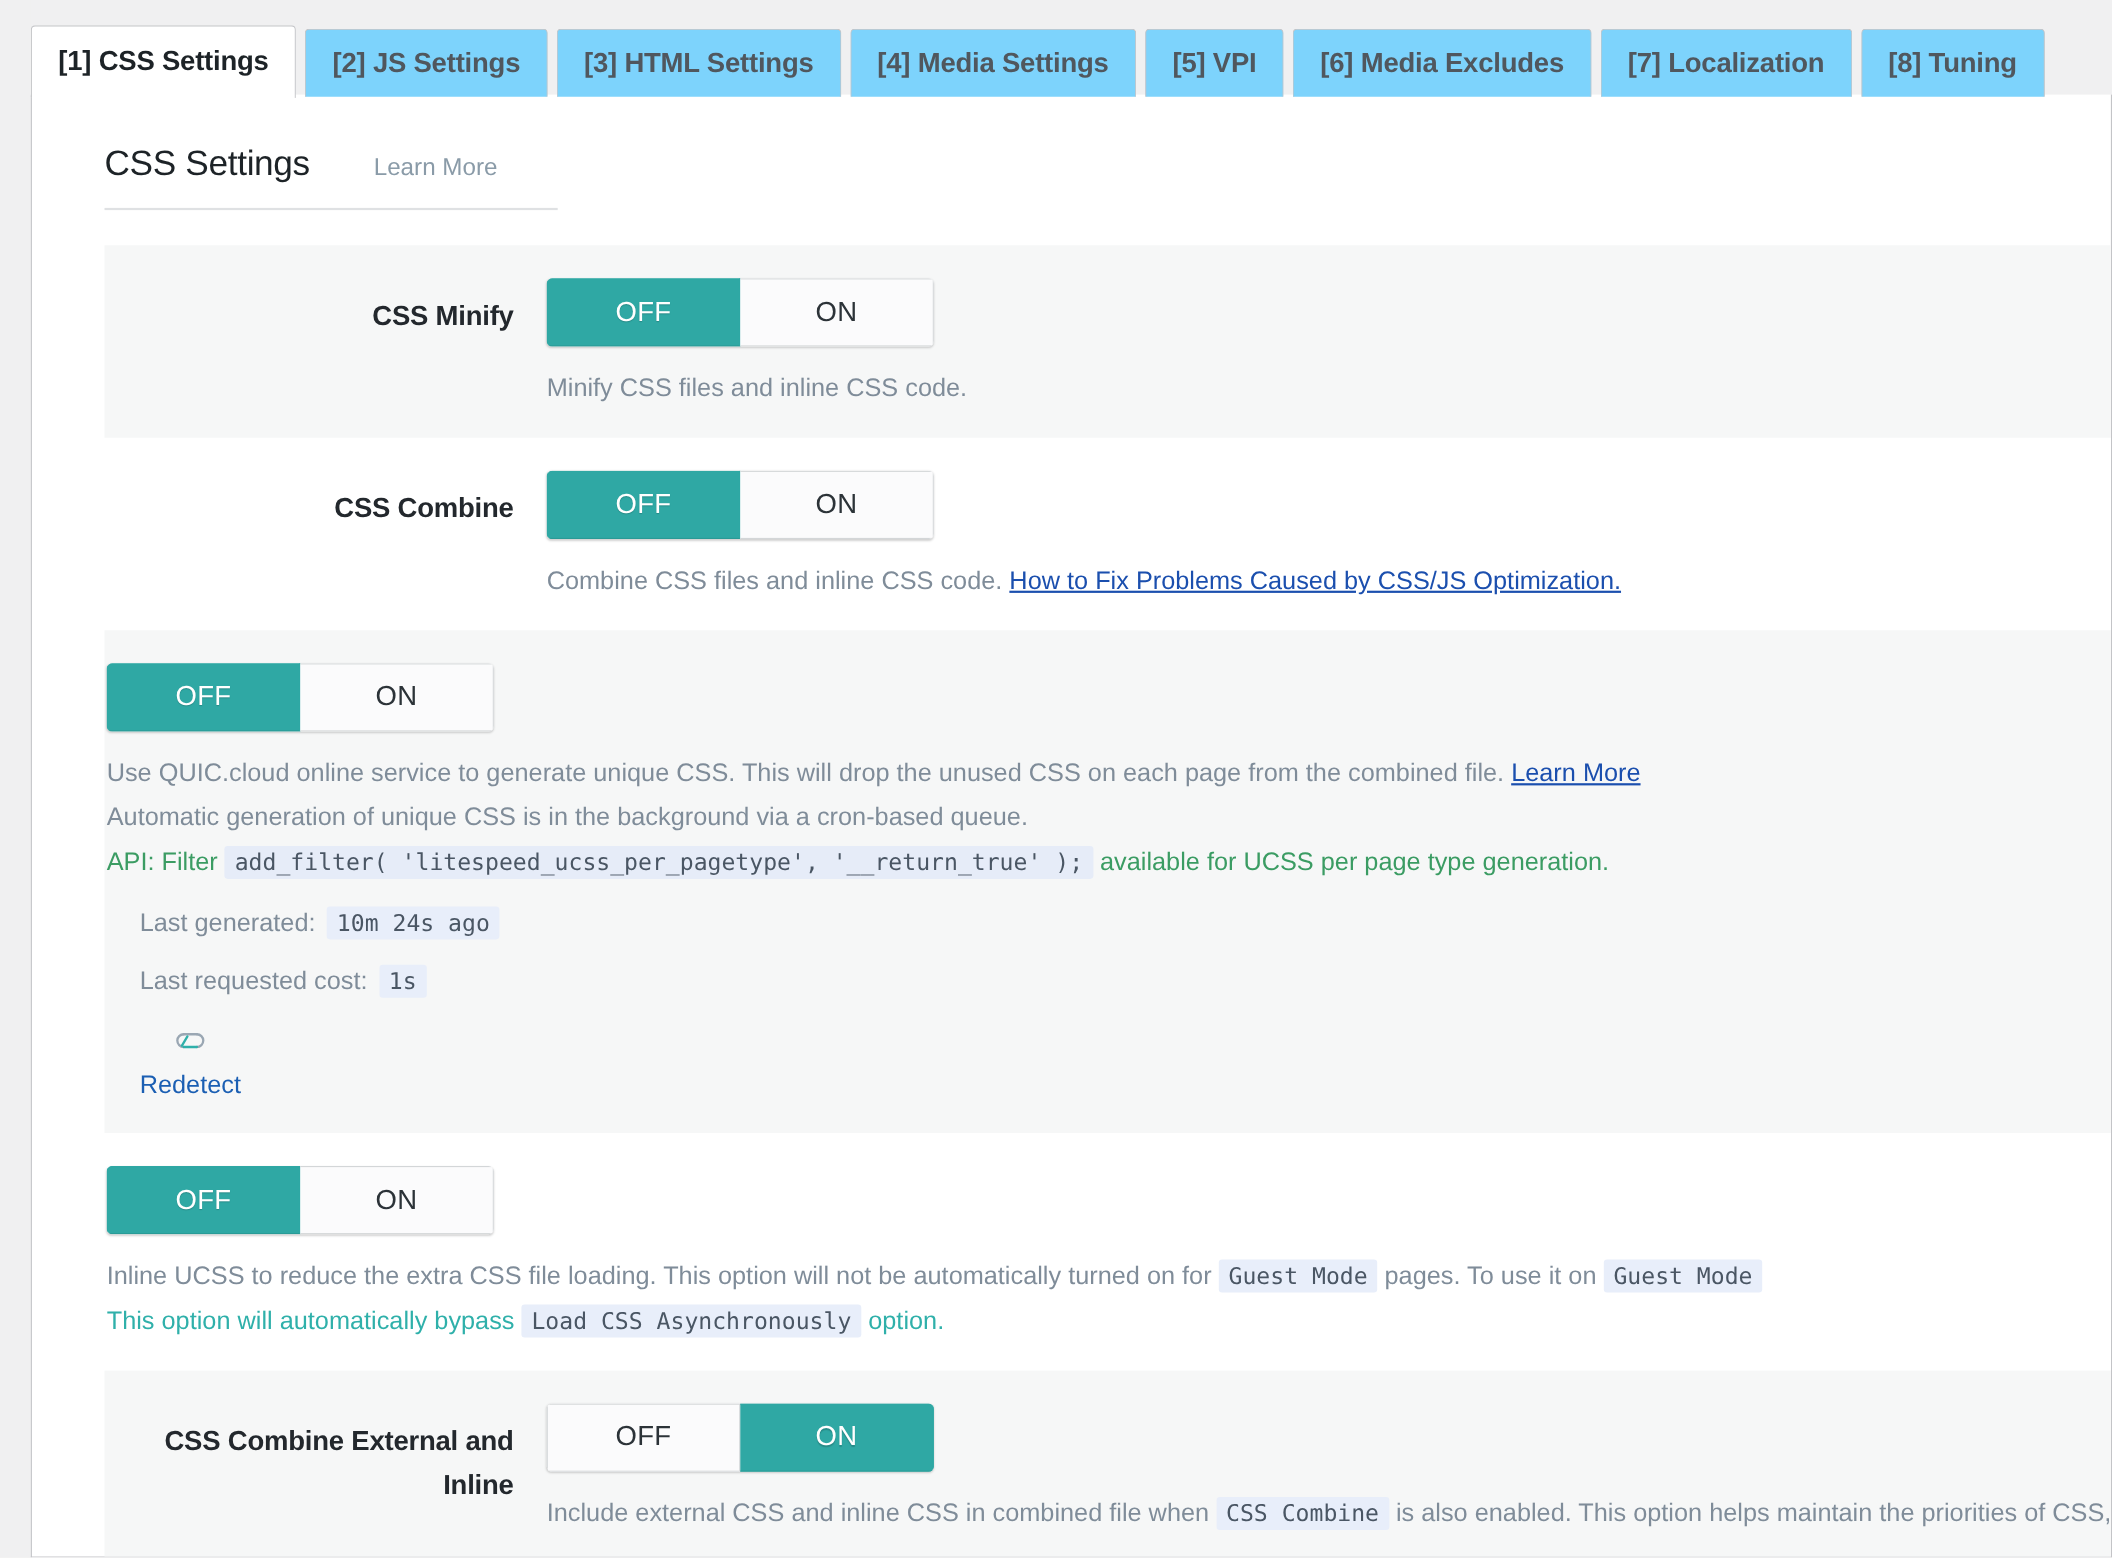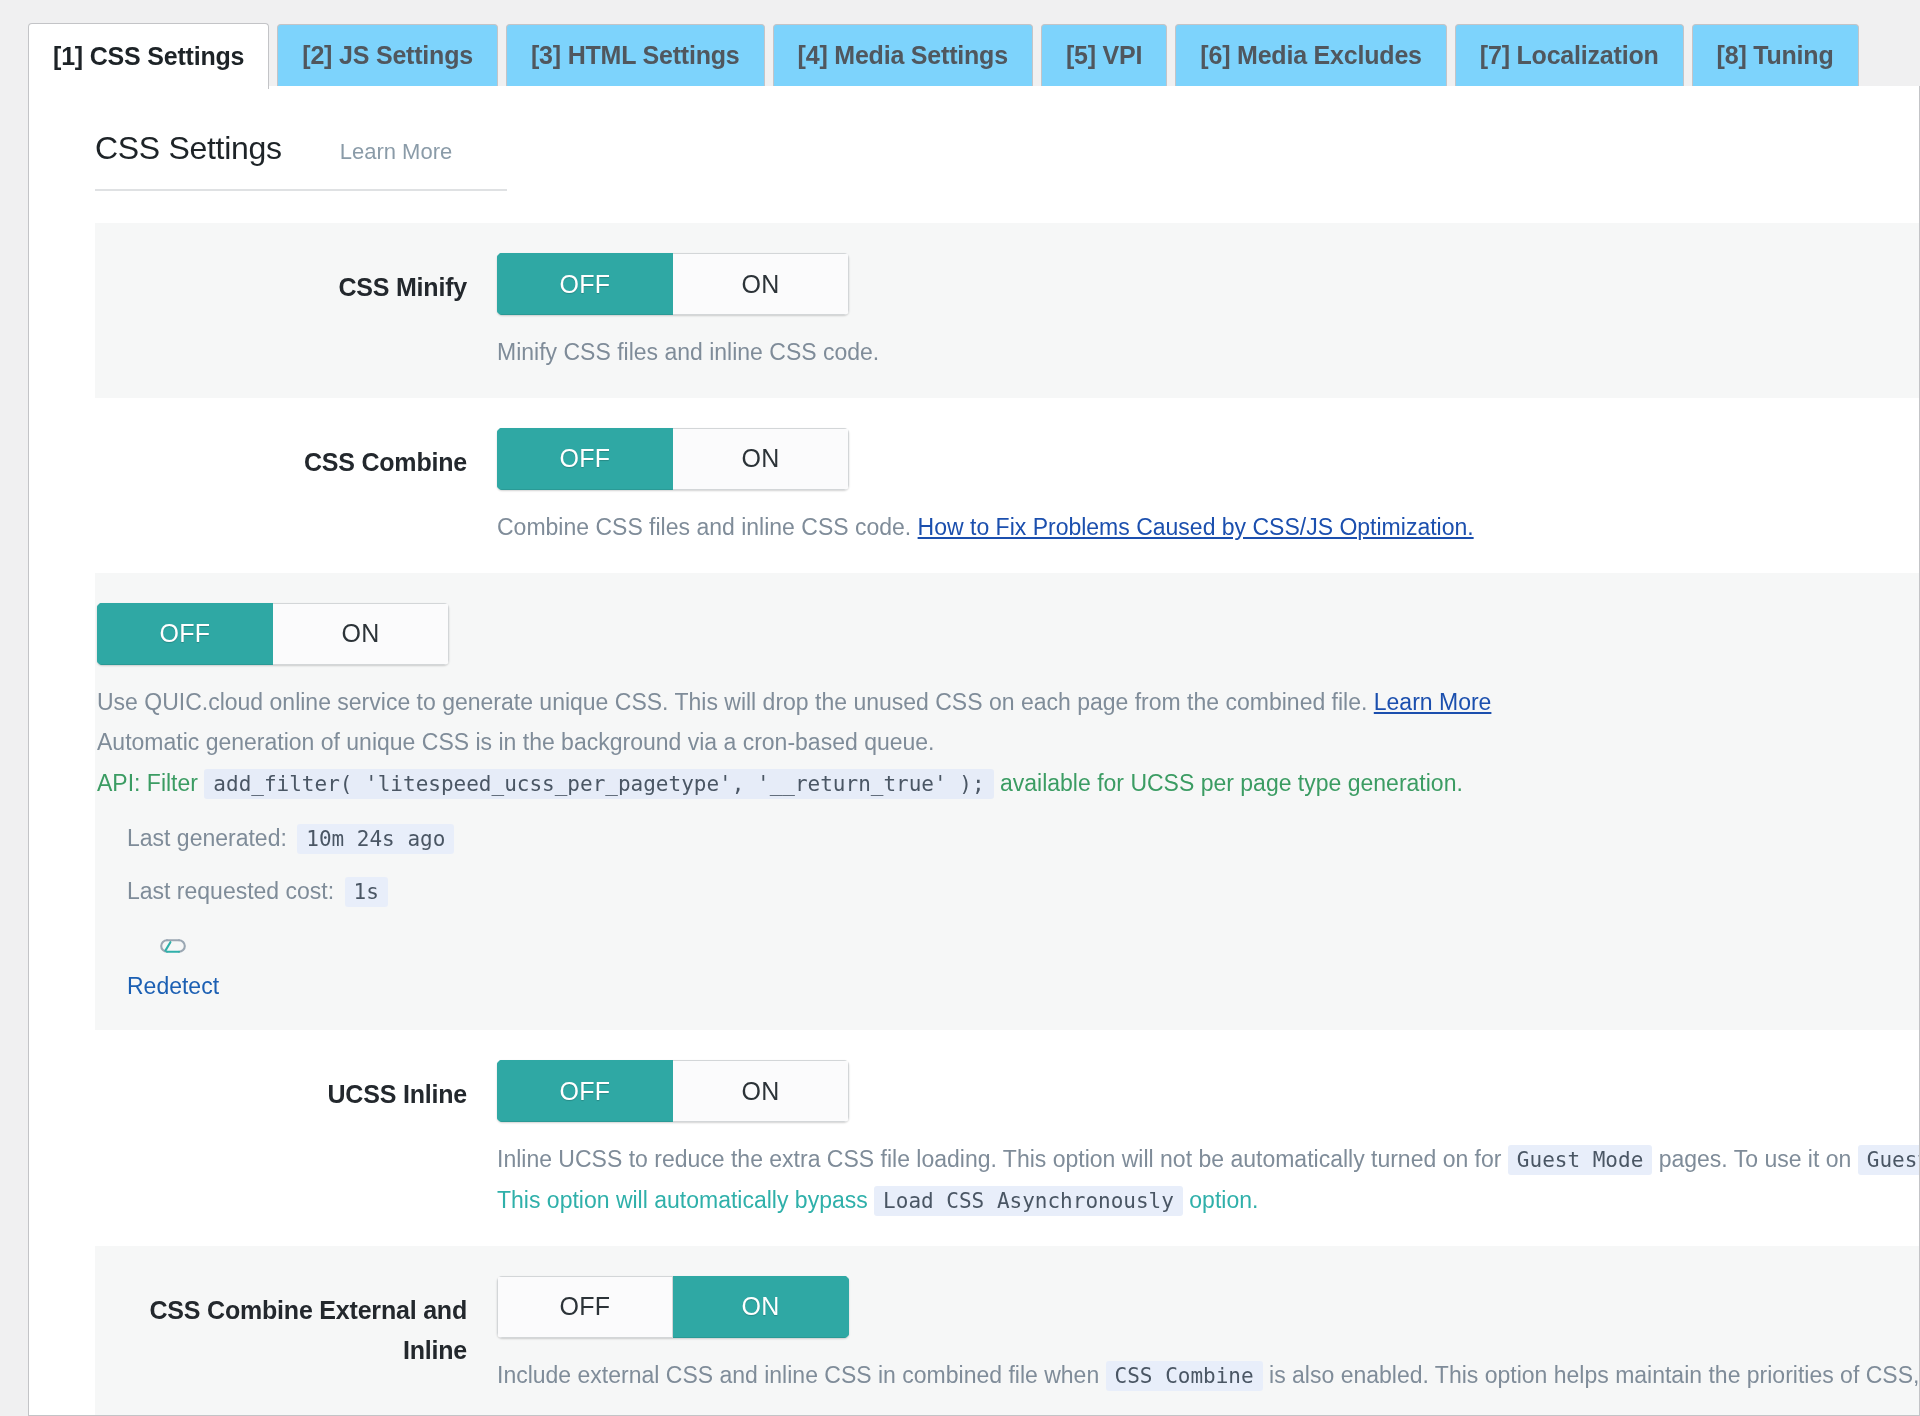--- a/index.html
+++ b/index.html
@@ -25,21 +25,21 @@
   
   .tabbar {
     position: absolute;
     top: 0;
     left: 28px;
     right: 0;
     height: 88px;
     box-sizing: border-box;
     padding-top: 22px;
     display: flex;
-    align-items: center;
+    align-items: flex-end;
     gap: 8px;
     background: #f0f0f1;
     white-space: nowrap;
   }
   .tabbar::after {
     content: "";
     position: absolute;
     left: 0;
     right: 0;
     bottom: 0;
@@ -349,21 +349,20 @@
                   <path d="M9 14.8h12" stroke="#2fb0aa" stroke-width="2.1" stroke-linecap="round"></path>
                   <path d="M7.4 13.6L12.4 5.2" stroke="#2fb0aa" stroke-width="2.1" stroke-linecap="round"></path>
                 </svg>
               </span>
               <span>Redetect</span>
             </a>
           </div>
         </div>
 
         <div class="srow">
-          <div class="slabel">UCSS Inline</div>
           <div class="sbody">
             <div class="toggle">
               <div class="toggle-opt sel">OFF</div>
               <div class="toggle-opt">ON</div>
             </div>
 
             <div class="desc">
               <span>Inline UCSS to reduce the extra CSS file loading. This option will not be automatically turned on for</span>
               <span class="codechip">Guest Mode</span>
               <span>pages. To use it on</span>

